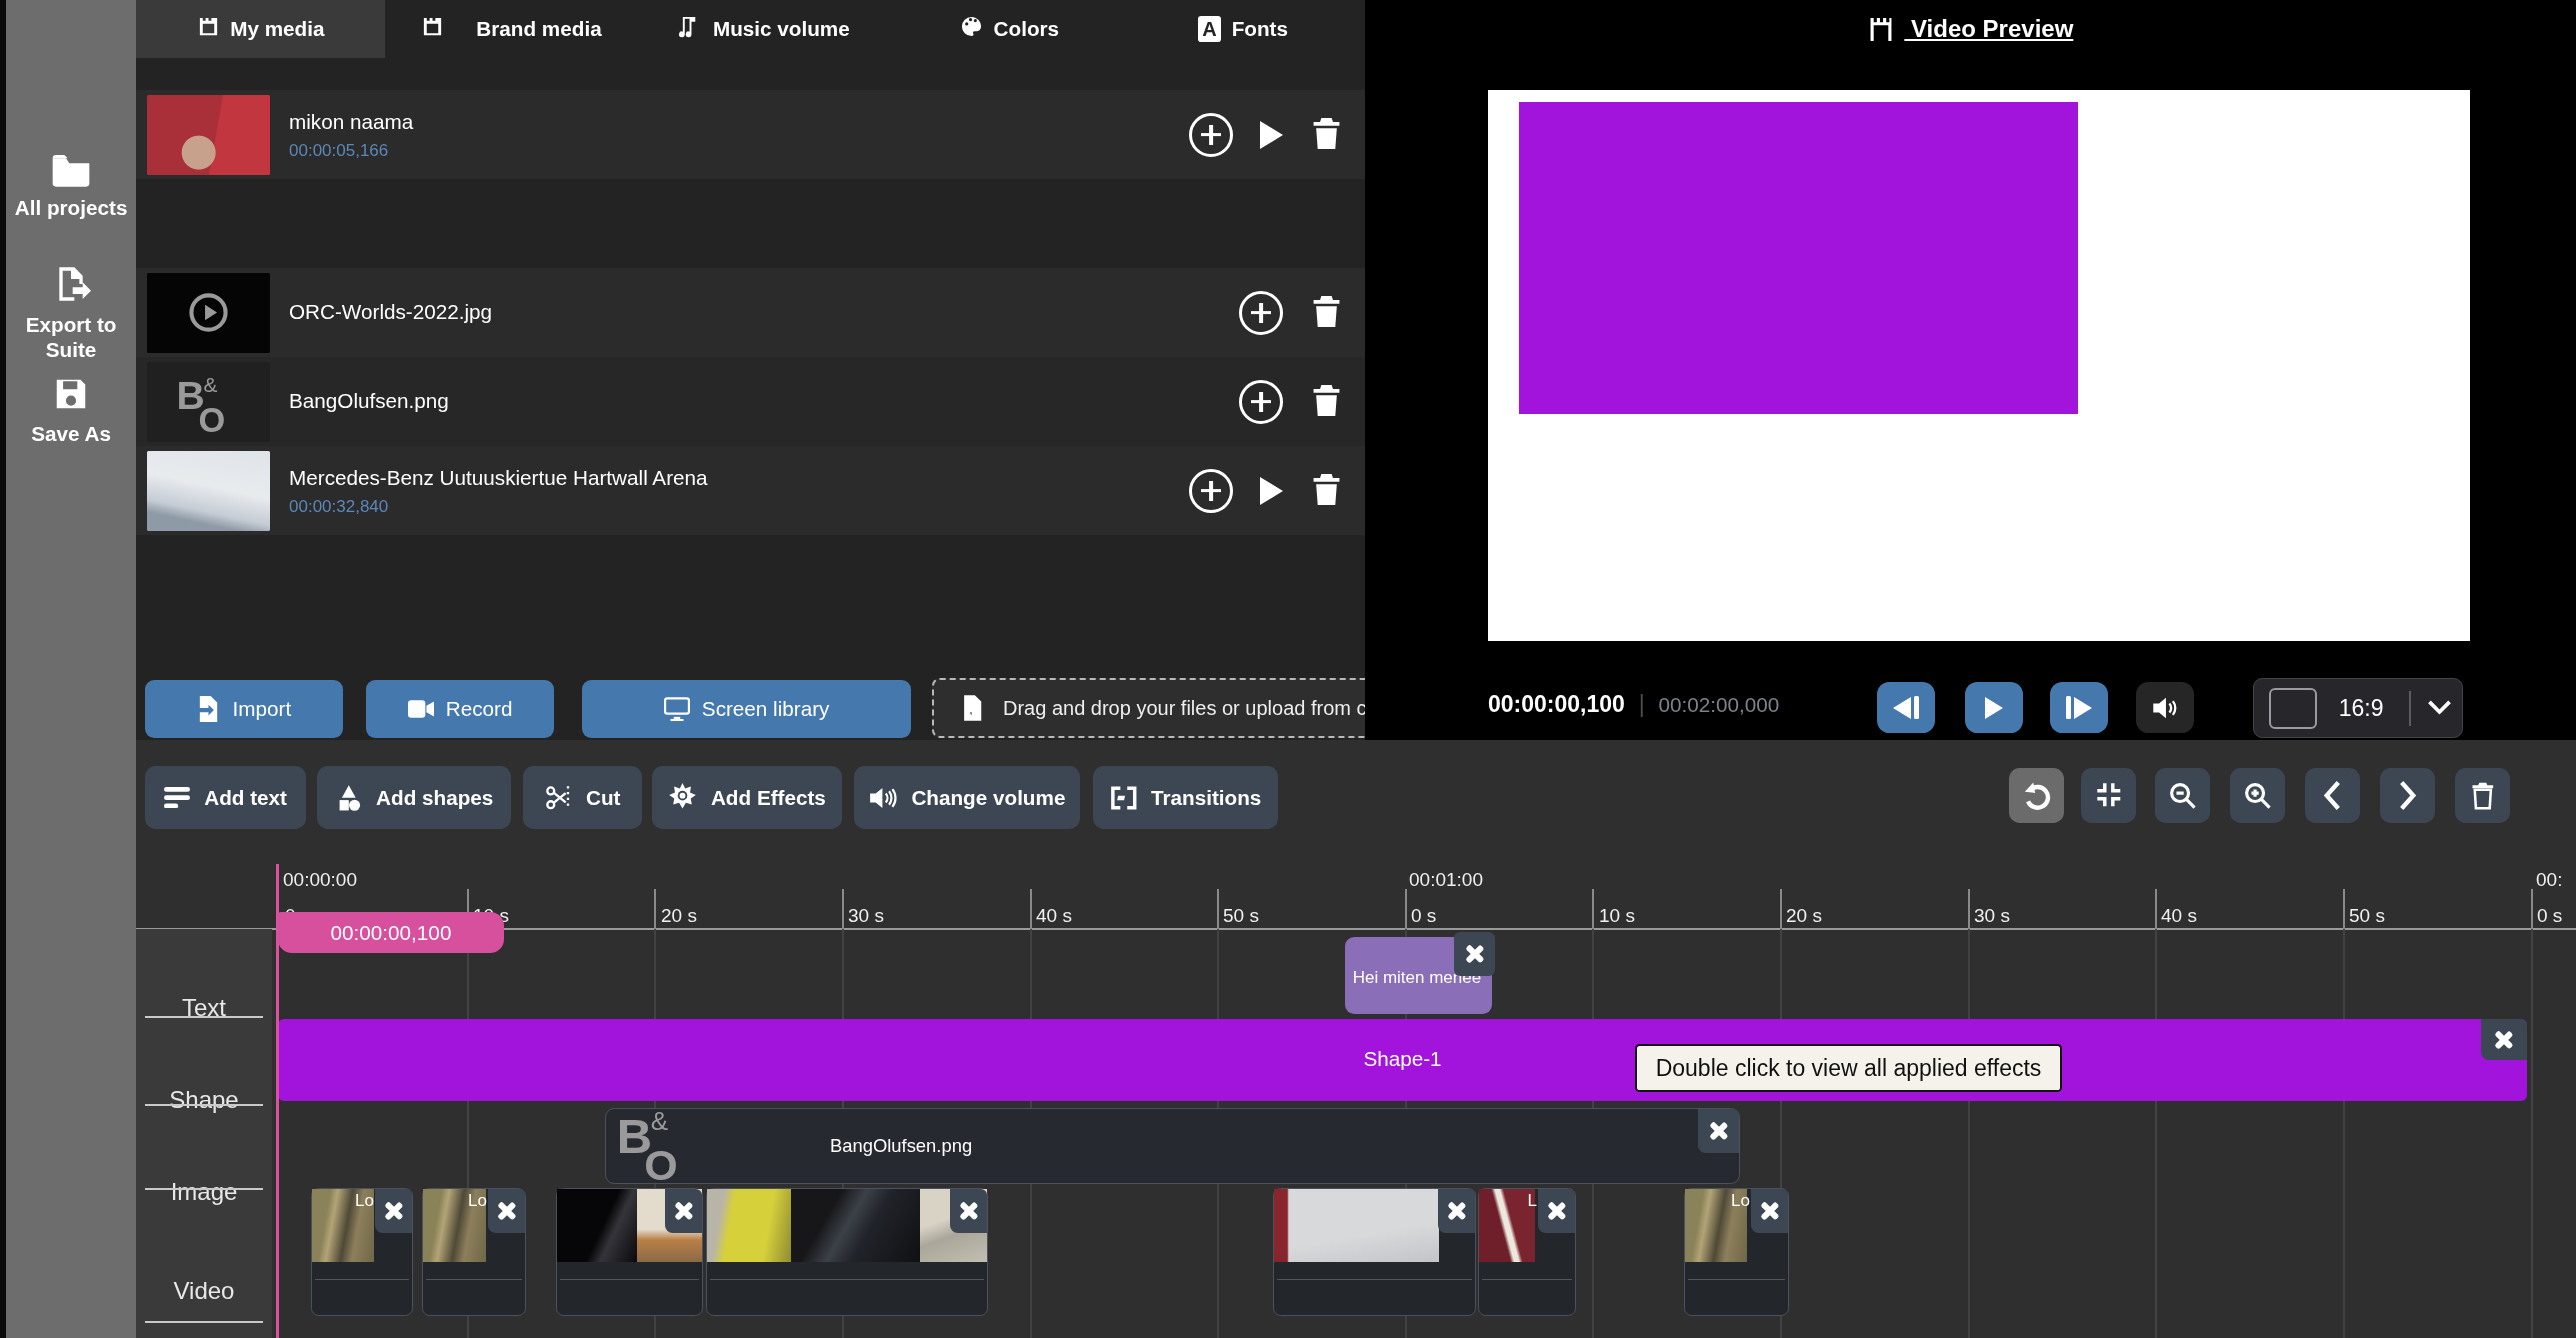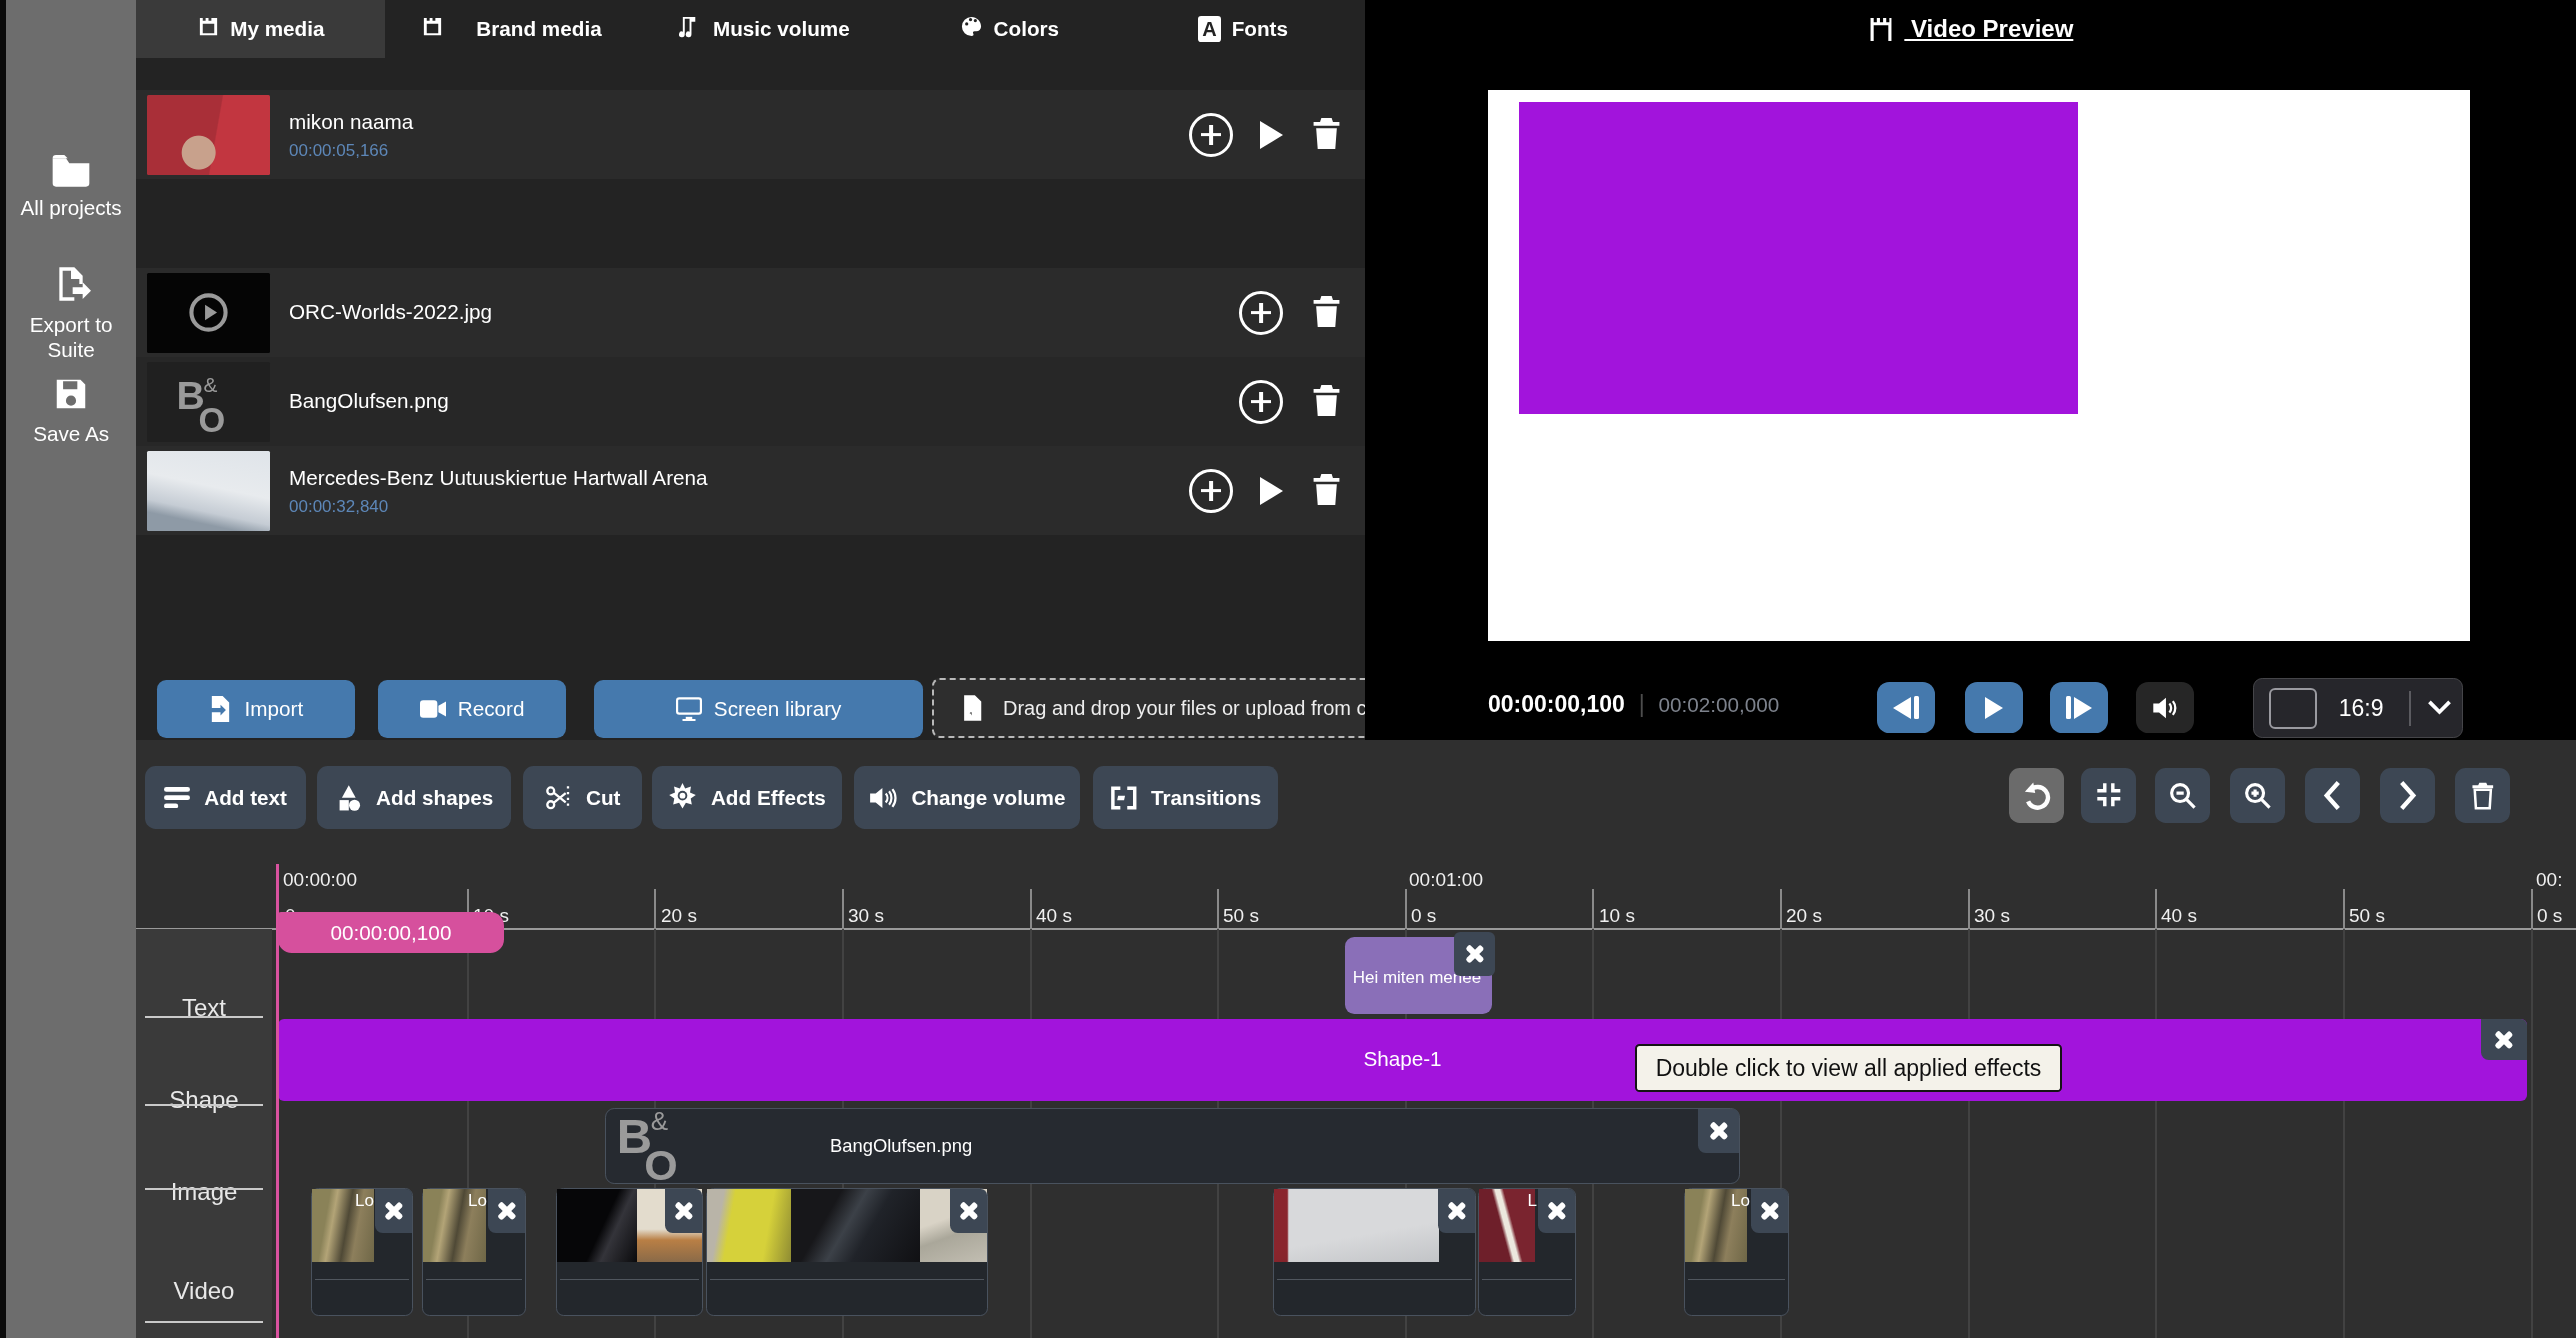--- a/index.html
+++ b/index.html
@@ -1,20 +1,20 @@
 <!DOCTYPE html>
 <html style="font-size:12.3px"><head>
 <meta charset="utf-8">
 <style>
   html,body{margin:0;padding:0;background:#1a1a1a;font-family:"Liberation Sans",sans-serif;}
   #app{position:relative;width:2576px;height:1339px;overflow:hidden;background:#2f2f2f;color:#fff;}
   .abs{position:absolute;}
   
   #edge{left:0;top:0;width:6.1px;height:1339px;background:#0b0b0b;}
-  #sidebar{left:6.1px;top:0;width:130px;height:1339px;background:#6d6d6d;}
+  #sidebar{left:6.1px;top:0;width:130px;height:1339px;background:#6d6d6d;font-weight:bold;}
   .side-item{position:absolute;left:0;width:130px;text-align:center;color:#fff;cursor:pointer;}
   .side-item .lbl{font-size:20.7px;line-height:25px;}
   .side-item svg{display:block;margin:0 auto 7.7px;}
   
   #media-panel{left:136px;top:0;width:1229px;height:740px;background:#232323;}
   #tabbar{position:absolute;left:0;top:0;width:1229px;height:58px;background:#232323;display:flex;align-items:center;}
   .tab{height:58px;display:flex;align-items:center;justify-content:center;gap:10.7px;font-weight:bold;font-size:20.7px;color:#fff;cursor:pointer;}
   .tab.active{background:#3a3a3a;}
   .media-row{position:absolute;left:0;width:1229px;height:89px;}
   .row-a{background:#2b2b2b;} .row-b{background:#272727;}
@@ -23,21 +23,21 @@
   .mdur{position:absolute;left:153px;top:51px;font-size:17px;color:#5d87b8;}
   .macts{position:absolute;right:23px;top:0;height:89px;display:flex;align-items:center;gap:27.6px;}
   .plus{width:38px;height:38px;border:3.1px solid #fff;border-radius:50%;position:relative;cursor:pointer;}
   .plus::before,.plus::after{content:"";position:absolute;left:50%;top:50%;background:#fff;}
   .plus::before{width:20px;height:3.8px;transform:translate(-50%,-50%);}
   .plus::after{width:3.8px;height:20px;transform:translate(-50%,-50%);}
   .playtri{width:0;height:0;border-left:23px solid #fff;border-top:14.5px solid transparent;border-bottom:14.5px solid transparent;cursor:pointer;}
   .trash{cursor:pointer;}
   #mscroll{left:1351px;top:73px;width:7.7px;height:260px;background:#4d4d4d;border-radius:3.8px;}
   
-  .upbtn{position:absolute;top:680px;height:58px;background:#4579ad;border-radius:9.2px;display:flex;align-items:center;justify-content:center;gap:12.3px;font-size:20.7px;color:#fff;cursor:pointer;margin-left:12px;}
+  .upbtn{position:absolute;top:680px;height:58px;background:#4579ad;border-radius:9.2px;display:flex;align-items:center;justify-content:center;gap:12.3px;font-size:20.7px;color:#fff;cursor:pointer;}
   #dropzone{position:absolute;top:678px;left:796px;width:565px;height:60px;border:2.3px dashed #b9b9b9;border-radius:7.7px;background:#2e2e2e;display:flex;align-items:center;gap:20px;padding-left:27.6px;box-sizing:border-box;font-size:20px;color:#eee;cursor:pointer;}
   
   #preview-panel{left:1365px;top:0;width:1211px;height:740px;background:#000;}
   #pv-title{position:absolute;left:0;top:15.3px;width:1211px;text-align:center;font-weight:bold;font-size:24px;color:#fff;text-decoration:underline;}
   #pv-title svg{vertical-align:-3.8px;margin-right:10.7px;}
   #canvas{position:absolute;left:123px;top:90px;width:982px;height:551px;background:#fff;}
   #canvas-shape{position:absolute;left:31px;top:11.5px;width:559px;height:312px;background:#a214dc;}
   .pvbtn{position:absolute;top:682px;width:58px;height:51px;border-radius:12.3px;background:#4579ad;display:flex;align-items:center;justify-content:center;cursor:pointer;}
   .pvbtn.dark{background:#262626;}
   .stepL{width:0;height:0;border-right:18.4px solid #fff;border-top:11.5px solid transparent;border-bottom:11.5px solid transparent;}

